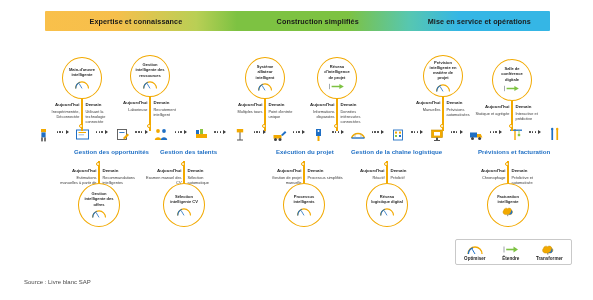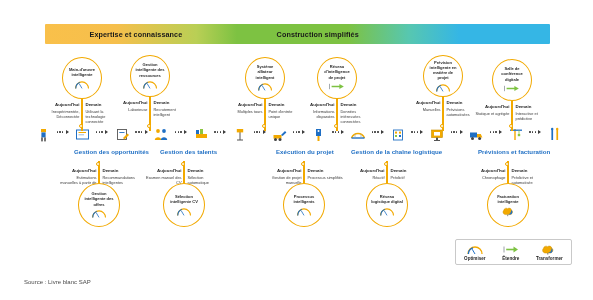--- a/index.html
+++ b/index.html
@@ -22,21 +22,21 @@
     position: absolute;
     left: 0; top: 0;
     width: 593px;
     height: 300px;
   }
 
   
   .phase-bar {
     position: absolute;
     left: 45px;
-    top: 24px;
+    top: 11px;
     width: 505px;
     height: 20px;
     border-radius: 1px;
     background: linear-gradient(to right,
         #f9c04a 0%,
         #f6bf4c 14%,
         #b9cf55 30%,
         #7dc242 38%,
         #7dc242 60%,
         #57c7b0 72%,
@@ -229,20 +229,23 @@
 
 <div id="canvas">
 
   <div class="phase-bar">
     <div class="phase-seg s0">
       <span class="phase-label">Expertise et connaissance</span>
     </div>
     <div class="phase-seg s1">
       <span class="phase-label">Construction simplifiés</span>
     </div>
+    <div class="phase-seg s2">
+      <span class="phase-label">Mise en service et opérations</span>
+    </div>
   </div>
 
   <div class="timeline" id="timeline">
       <div class="tl-node">
         <svg width="16" height="15" viewBox="0 0 16 15">
           <rect x="6" y="2" width="5" height="3.2" fill="#f2a900"></rect>
           <rect x="6.4" y="5.4" width="4.2" height="5" fill="#1f6fc4"></rect>
           <rect x="6.2" y="10.4" width="1.6" height="4" fill="#555"></rect>
           <rect x="9.2" y="10.4" width="1.6" height="4" fill="#555"></rect>
         </svg>

